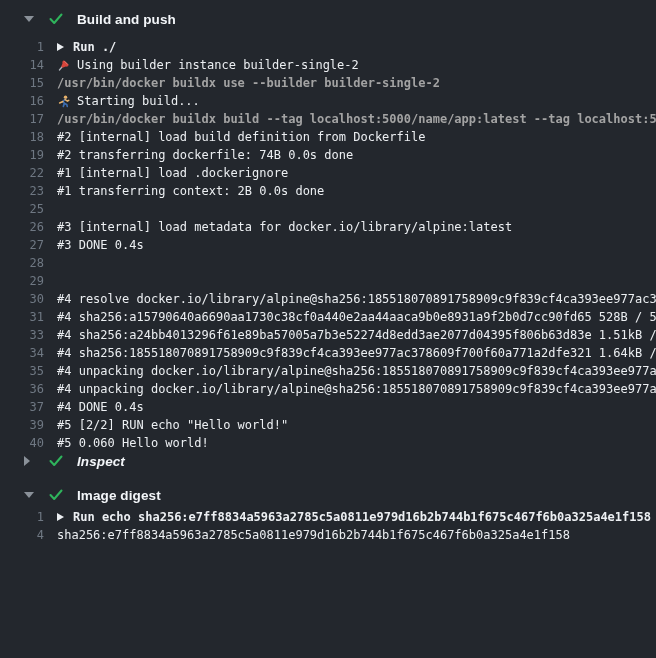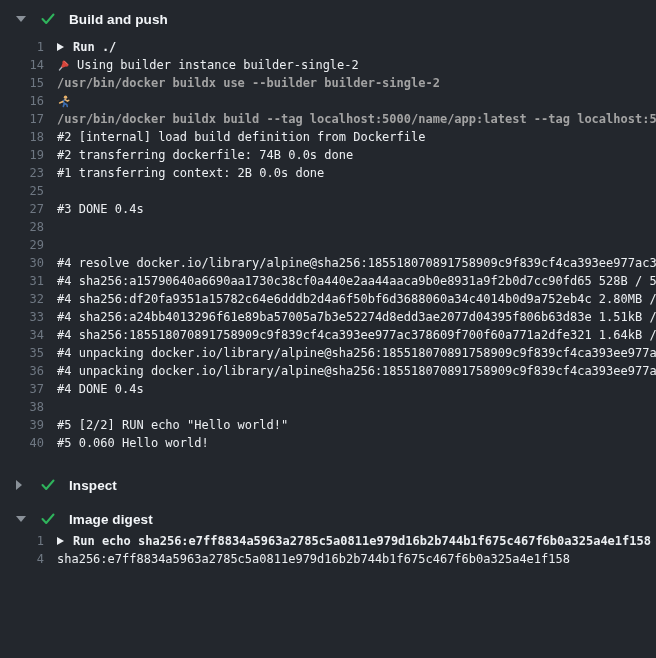--- a/index.html
+++ b/index.html
@@ -7,21 +7,21 @@
     width: 656px; height: 658px;
     background: #23272d;
     overflow: hidden;
     font-family: "DejaVu Sans Mono", monospace;
   }
   .log-viewer { width: 656px; height: 658px; overflow: hidden; }
 
   .section-header {
     display: flex; align-items: center;
     height: 18px;
-    padding-left: 16px;
+    padding-left: 24px;
     cursor: pointer;
   }
   .section-header .chev-box { width: 12px; display: flex; justify-content: flex-start; }
   .chevron { width: 0; height: 0; display: inline-block; }
   .chevron.expanded {
     border-left: 5px solid transparent;
     border-right: 5px solid transparent;
     border-top: 6px solid #8a9199;
   }
   .chevron.collapsed {
@@ -34,21 +34,21 @@
     margin-left: 14px;
     font-family: "Liberation Sans", sans-serif;
     font-size: 13.5px;
     font-weight: 700;
     color: #f3f6f9;
     letter-spacing: 0.1px;
   }
 
   #hdr-0 { margin-top: 10px; }
   #lines-0 { margin-top: 10px; }
-  #hdr-1 { margin-top: 24px; }
+  #hdr-1 { margin-top: 0; font-style: italic; }
   #hdr-2 { margin-top: 16px; }
   #lines-2 { margin-top: 4px; }
 
   .row { display: flex; height: 18px; line-height: 18px; font-size: 12px; }
   .num {
     flex: none;
     width: 44px;
     text-align: right;
     color: #6f7883;
     cursor: pointer;
@@ -117,52 +117,60 @@
   <div class="row">
     <span class="num">16</span>
     <span class="content"><span class="inline-icon">
   <svg width="13" height="13" viewBox="0 0 16 16">
     <circle cx="10.5" cy="2.8" r="2.1" fill="#e8b26a"></circle>
     <path d="M10 5.5 L7 8.2 L9.2 10.2 L7.8 14" stroke="#3e6fb2" stroke-width="2" fill="none" stroke-linecap="round" stroke-linejoin="round"></path>
     <path d="M7.2 8 L3.2 9.8" stroke="#e8b26a" stroke-width="1.8" fill="none" stroke-linecap="round"></path>
     <path d="M10 5.8 L12.8 7.6 L14.5 6.6" stroke="#e8b26a" stroke-width="1.8" fill="none" stroke-linecap="round"></path>
     <path d="M9.2 10.4 L12 11.6 L12.6 14" stroke="#3e6fb2" stroke-width="2" fill="none" stroke-linecap="round" stroke-linejoin="round"></path>
   </svg>
-</span></span>
+</span><span class="txt">Starting build...</span></span>
   </div>
 
   <div class="row">
     <span class="num">17</span>
     <span class="content command"><span class="txt">/usr/bin/docker buildx build --tag localhost:5000/name/app:latest --tag localhost:5</span></span>
   </div>
 
   <div class="row">
     <span class="num">18</span>
     <span class="content"><span class="txt">#2 [internal] load build definition from Dockerfile</span></span>
   </div>
 
   <div class="row">
     <span class="num">19</span>
     <span class="content"><span class="txt">#2 transferring dockerfile: 74B 0.0s done</span></span>
   </div>
 
 
 
+  <div class="row">
+    <span class="num">22</span>
+    <span class="content"><span class="txt">#1 [internal] load .dockerignore</span></span>
+  </div>
 
   <div class="row">
     <span class="num">23</span>
     <span class="content"><span class="txt">#1 transferring context: 2B 0.0s done</span></span>
   </div>
 
 
   <div class="row">
     <span class="num">25</span>
     <span class="content"><span class="txt"></span></span>
   </div>
 
+  <div class="row">
+    <span class="num">26</span>
+    <span class="content"><span class="txt">#3 [internal] load metadata for docker.io/library/alpine:latest</span></span>
+  </div>
 
   <div class="row">
     <span class="num">27</span>
     <span class="content"><span class="txt">#3 DONE 0.4s</span></span>
   </div>
 
   <div class="row">
     <span class="num">28</span>
     <span class="content"><span class="txt"></span></span>
   </div>
@@ -174,24 +182,20 @@
   <div class="row">
     <span class="num">30</span>
     <span class="content"><span class="txt">#4 resolve docker.io/library/alpine@sha256:185518070891758909c9f839cf4ca393ee977ac3</span></span>
   </div>
 
   <div class="row">
     <span class="num">31</span>
     <span class="content"><span class="txt">#4 sha256:a15790640a6690aa1730c38cf0a440e2aa44aaca9b0e8931a9f2b0d7cc90fd65 528B / 5</span></span>
   </div>
 
-  <div class="row">
-    <span class="num">32</span>
-    <span class="content"><span class="txt">#4 sha256:df20fa9351a15782c64e6dddb2d4a6f50bf6d3688060a34c4014b0d9a752eb4c 2.80MB /</span></span>
-  </div>
 
   <div class="row">
     <span class="num">33</span>
     <span class="content"><span class="txt">#4 sha256:a24bb4013296f61e89ba57005a7b3e52274d8edd3ae2077d04395f806b63d83e 1.51kB /</span></span>
   </div>
 
   <div class="row">
     <span class="num">34</span>
     <span class="content"><span class="txt">#4 sha256:185518070891758909c9f839cf4ca393ee977ac378609f700f60a771a2dfe321 1.64kB /</span></span>
   </div>
@@ -204,24 +208,20 @@
   <div class="row">
     <span class="num">36</span>
     <span class="content"><span class="txt">#4 unpacking docker.io/library/alpine@sha256:185518070891758909c9f839cf4ca393ee977a</span></span>
   </div>
 
   <div class="row">
     <span class="num">37</span>
     <span class="content"><span class="txt">#4 DONE 0.4s</span></span>
   </div>
 
-  <div class="row">
-    <span class="num">38</span>
-    <span class="content"><span class="txt"></span></span>
-  </div>
 
   <div class="row">
     <span class="num">39</span>
     <span class="content"><span class="txt">#5 [2/2] RUN echo "Hello world!"</span></span>
   </div>
 
   <div class="row">
     <span class="num">40</span>
     <span class="content"><span class="txt">#5 0.060 Hello world!</span></span>
   </div>

